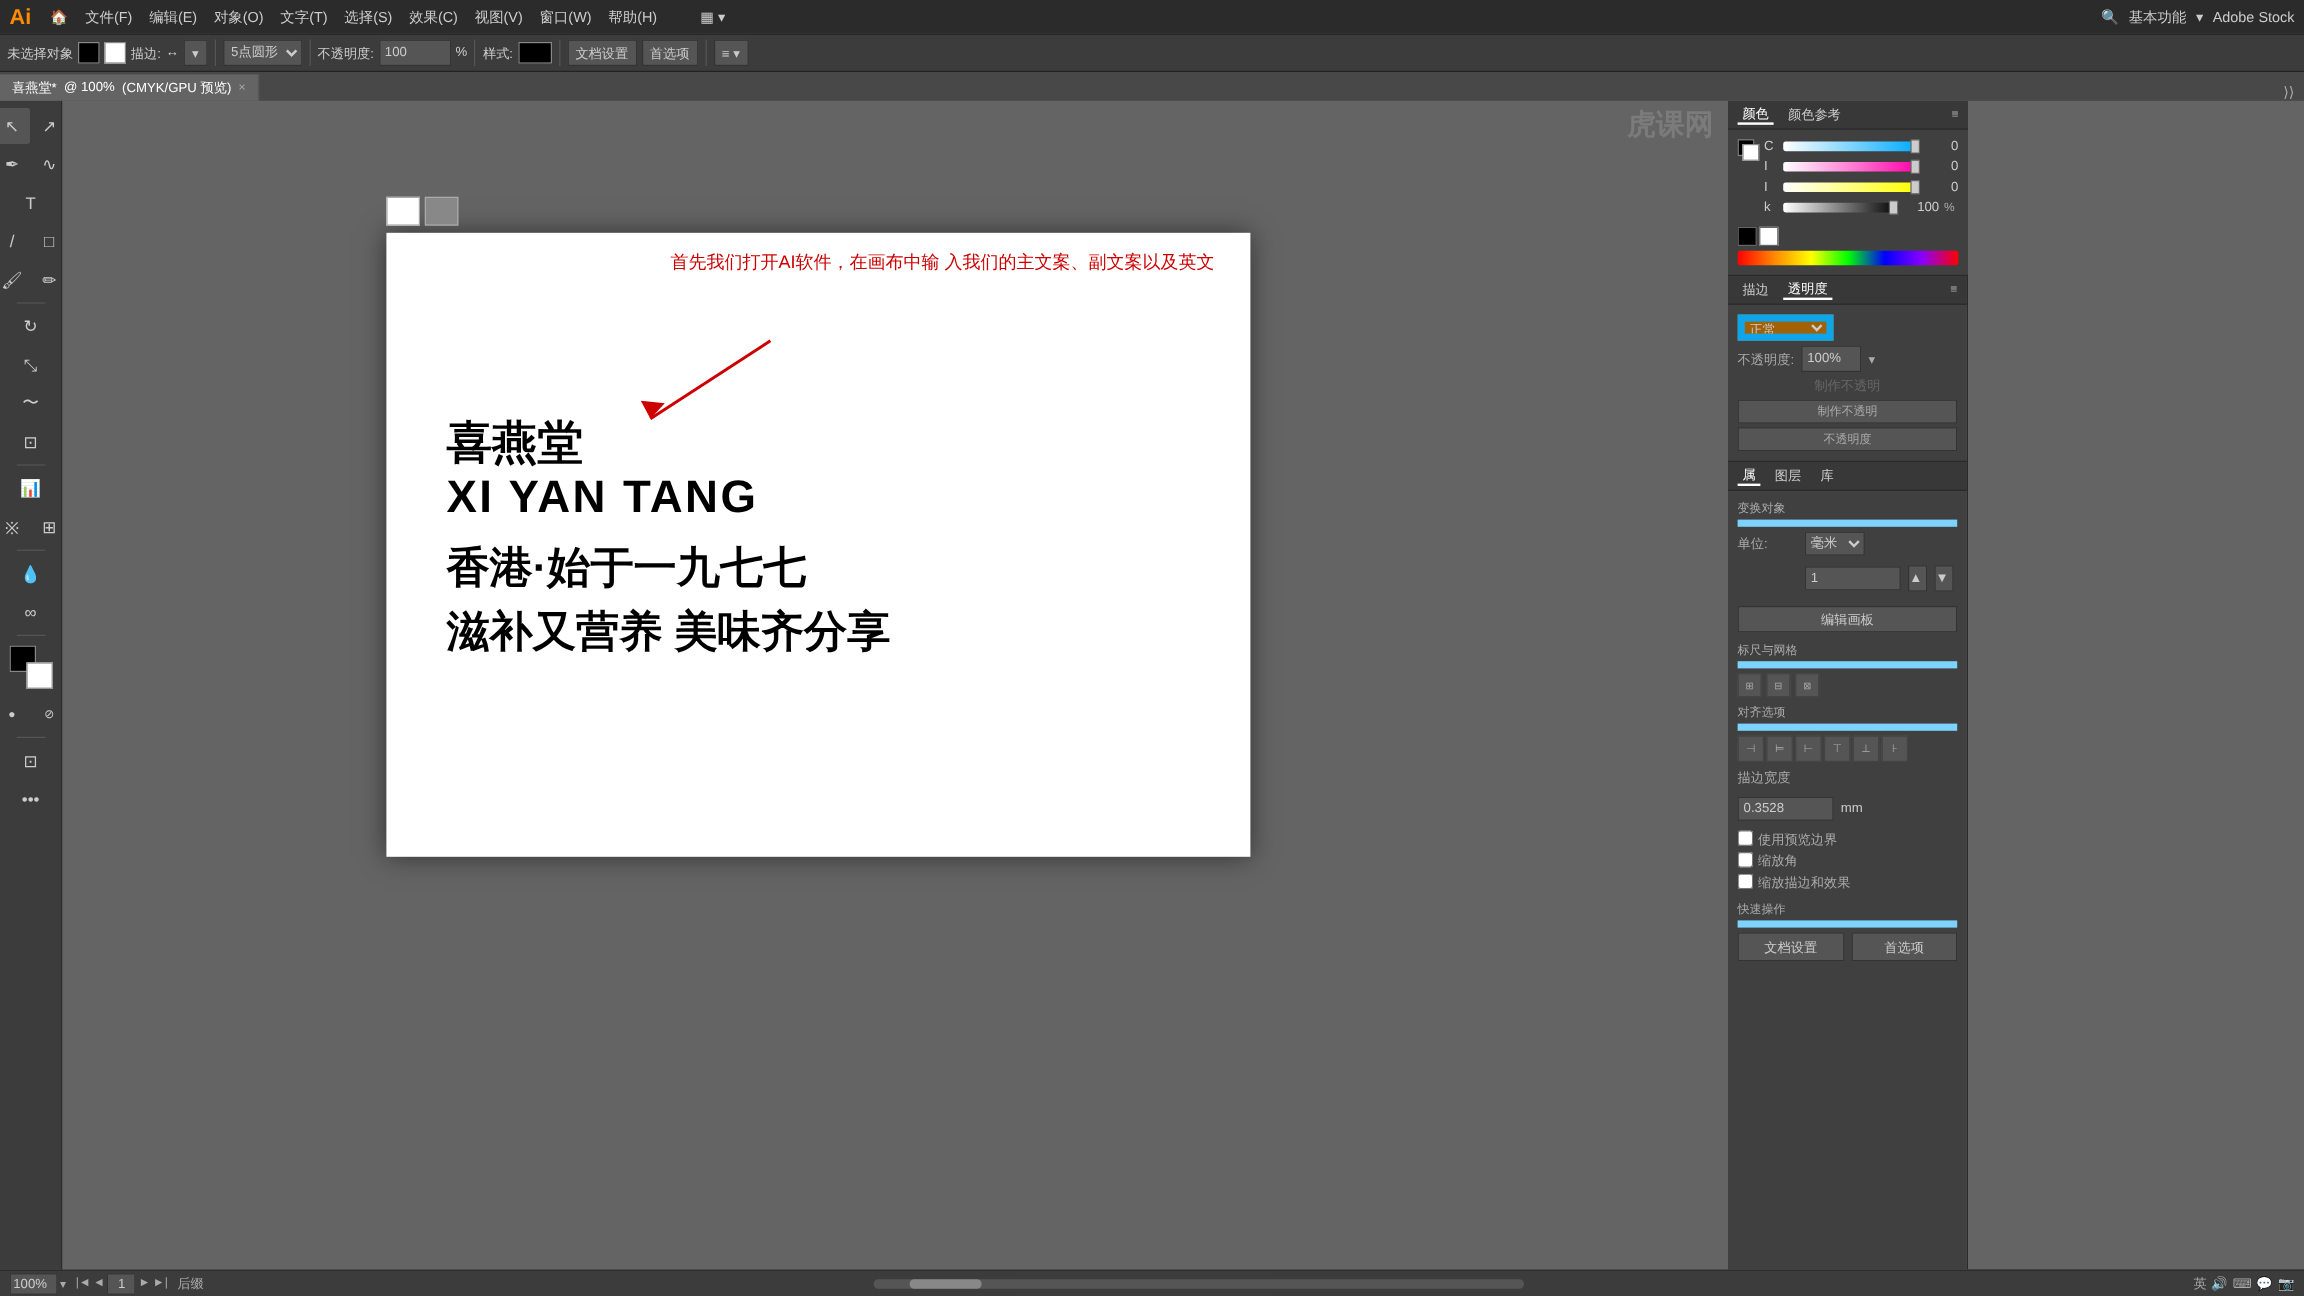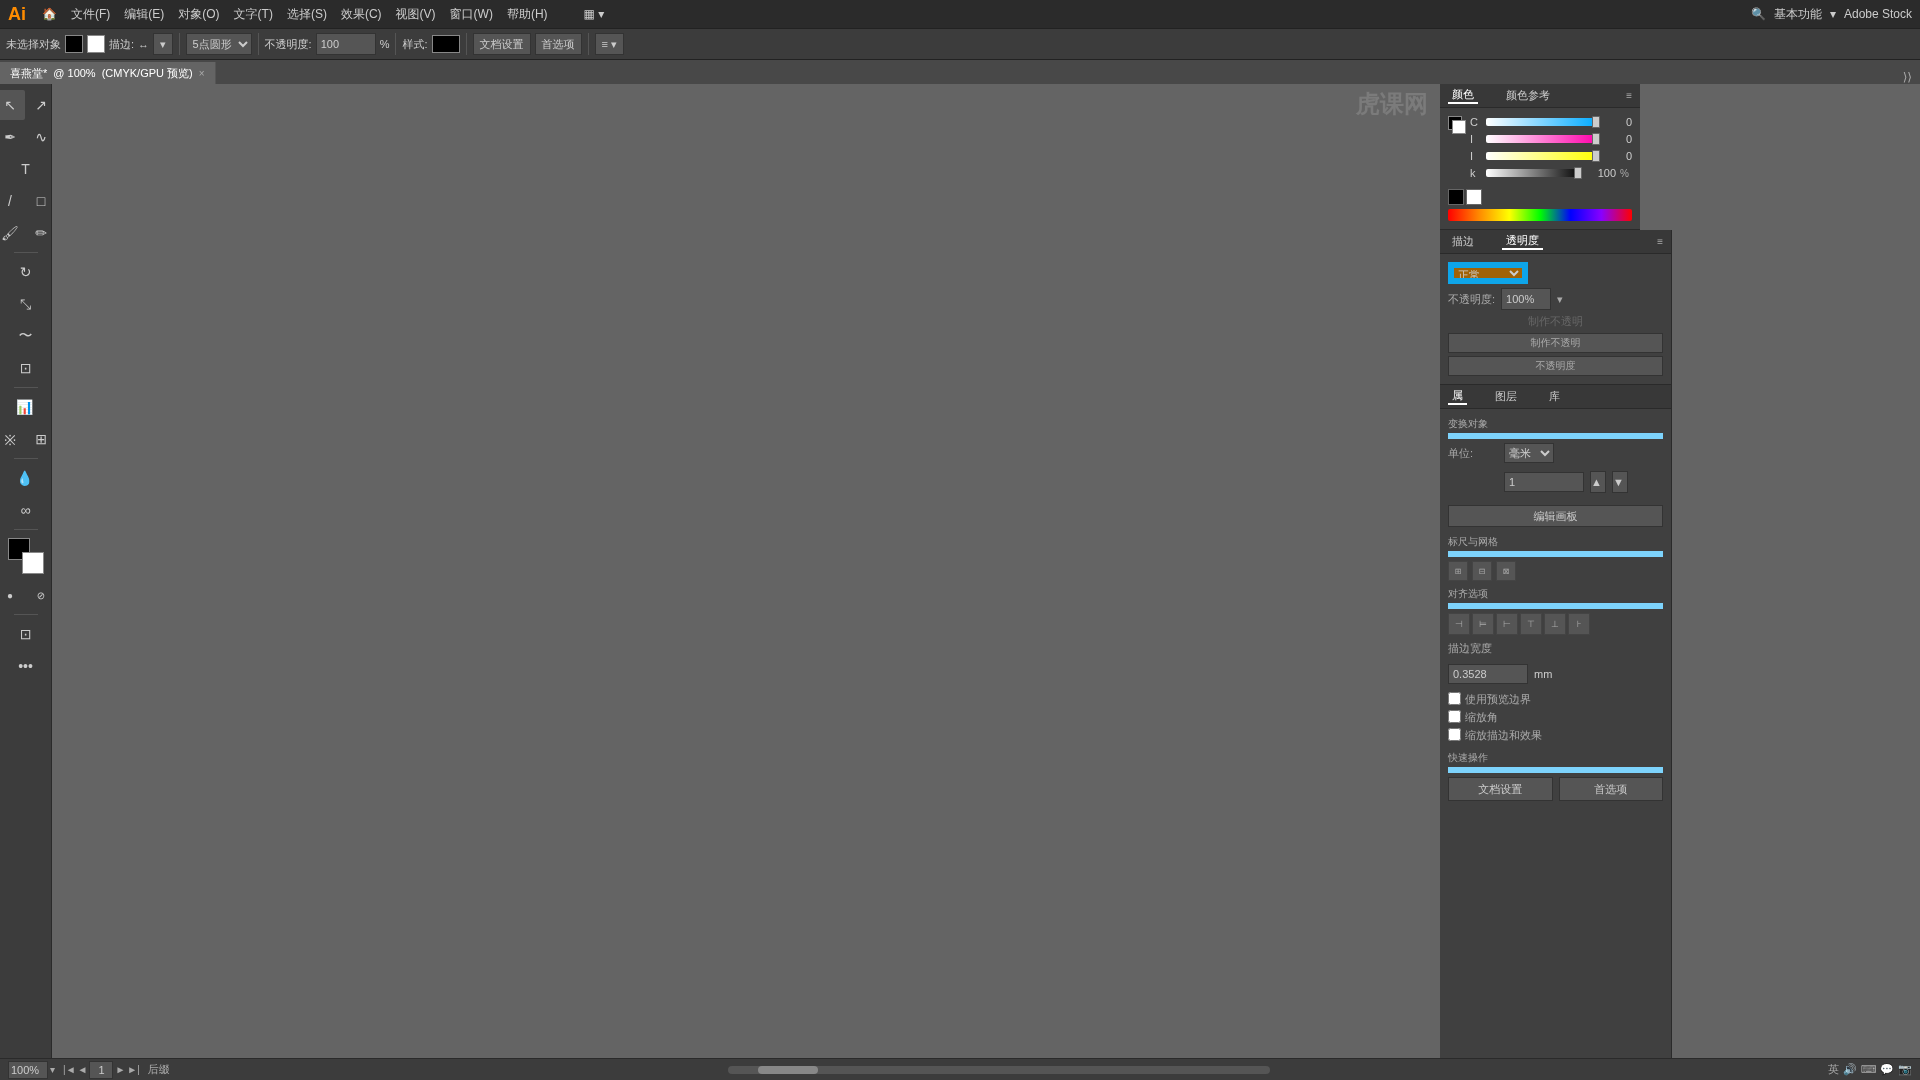--- a/index.html
+++ b/index.html
@@ -236,21 +236,21 @@
     .panel {
       background: #404040;
       border-bottom: 1px solid #2a2a2a;
     }
     .panel-header {
       height: 24px;
       background: #383838;
       display: flex;
       align-items: center;
       padding: 0 8px;
-      gap: 24px;
+      gap: 8px;
       border-bottom: 1px solid #2a2a2a;
       cursor: pointer;
     }
     .panel-tab { color: #ccc; font-size: 11px; cursor: pointer; padding: 0 4px; }
     .panel-tab.active { color: #fff; border-bottom: 2px solid #fff; }
     .panel-collapse { margin-left: auto; color: #aaa; font-size: 10px; }
     .panel-body { padding: 8px; }
 
     
     .color-row {
@@ -478,20 +478,40 @@
       <div class="tool-btn" style="font-size:10px;">●</div>
       <div class="tool-btn" style="font-size:10px;">⊘</div>
     </div>
     <div class="tool-divider"></div>
     <div class="tool-btn">⊡</div>
     <div class="tool-btn">•••</div>
   </div>
 
   <div id="canvas-area">
 
+    <div id="artboard">
+
+      <div class="art-swatches">
+        <div class="art-swatch" style="background:#fff;"></div>
+        <div class="art-swatch" style="background:#888;"></div>
+      </div>
+
+      <div class="annotation-text">首先我们打开AI软件，在画布中输
+入我们的主文案、副文案以及英文</div>
+
+      <svg class="red-arrow" width="160" height="100">
+        <line x1="140" y1="10" x2="40" y2="75" stroke="#cc0000" stroke-width="2.5"></line>
+        <polygon points="40,75 52,62 32,60" fill="#cc0000"></polygon>
+      </svg>
+
+      <div class="brand-name-cn">喜燕堂</div>
+      <div class="brand-name-en">XI YAN TANG</div>
+      <div class="brand-sub1">香港·始于一九七七</div>
+      <div class="brand-sub2">滋补又营养 美味齐分享</div>
+    </div>
 
     <div id="watermark">虎课网</div>
   </div>
 
   <div id="right-container">
 
     <div class="panel" style="width:200px; flex-shrink:0;">
       <div class="panel-header">
         <span class="panel-tab active">颜色</span>
         <span class="panel-tab">颜色参考</span>
@@ -543,21 +563,21 @@
           <div class="cs-swatch cs-black"></div>
           <div class="cs-swatch cs-white"></div>
         </div>
 
         <div class="color-gradient-bar"></div>
       </div>
     </div>
 
     <div id="right-main" style="display:flex; flex:1; overflow:hidden;">
 
-      <div style="width:232px; flex-shrink:0; display:flex; flex-direction:column; border-right:1px solid #2a2a2a;">
+      <div style="width:200px; flex-shrink:0; display:flex; flex-direction:column; border-right:1px solid #2a2a2a;">
         <div class="panel" style="flex-shrink:0;">
           <div class="panel-header">
             <span class="panel-tab">描边</span>
             <span class="panel-tab active">透明度</span>
             <span class="panel-collapse">≡</span>
           </div>
           <div class="panel-body">
             <div class="trans-row">
               <select class="trans-select">
                 <option>正常</option>

